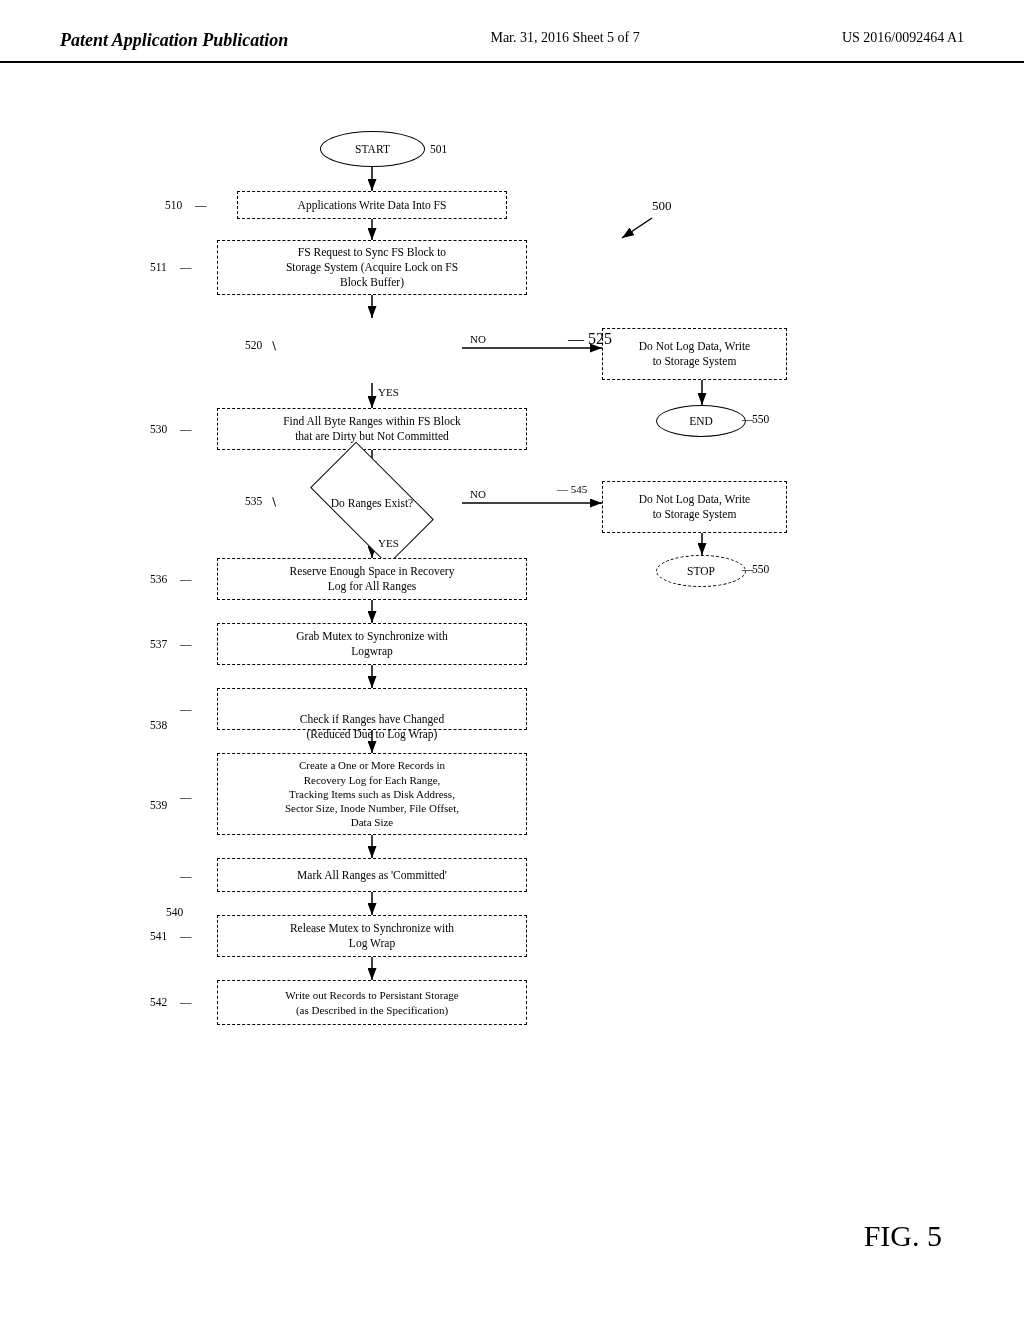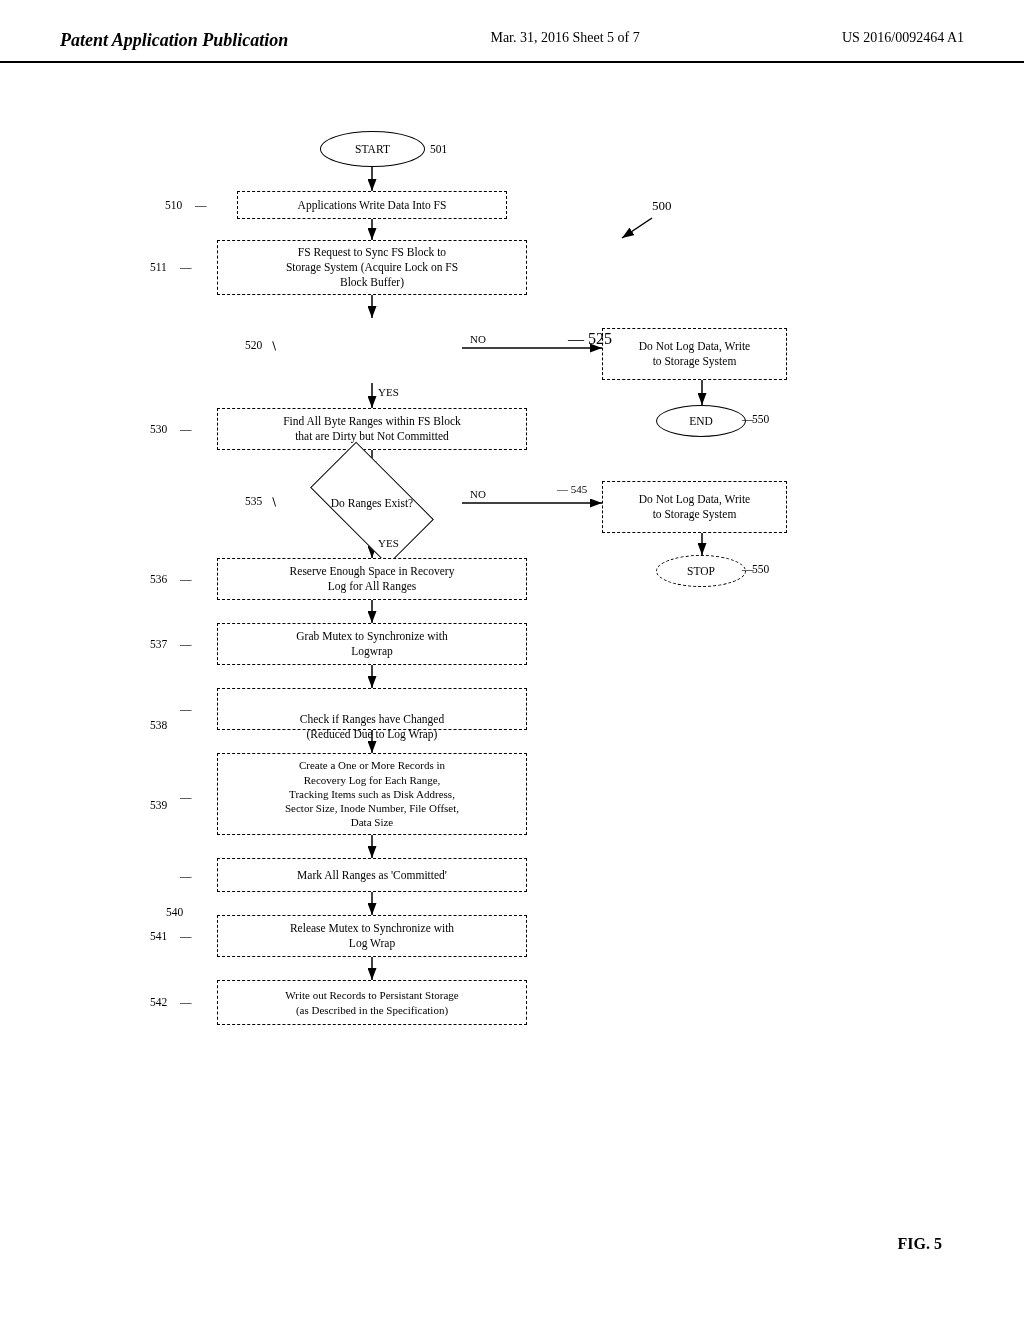--- a/index.html
+++ b/index.html
@@ -266,15 +266,15 @@
   <div class="label-text" style="top:847px; left:88px;">541</div>
   <div class="label-text" style="top:847px; left:118px;">—</div>
 
   <div class="fc-node fc-rect-dashed" style="position:absolute; top:897px; left:155px; width:310px; height:45px;">
     <span style="white-space:pre-line; font-size:11px;">Write out Records to Persistant Storage
 (as Described in the Specification)</span>
   </div>
   <div class="label-text" style="top:913px; left:88px;">542</div>
   <div class="label-text" style="top:913px; left:118px;">—</div>
 
-  <div class="fig-label" style="position:absolute; bottom:30px; right:20px; font-size:16px; font-weight:bold;margin-top:32px;">FIG. 5</div>
+  <div class="fig-label" style="position:absolute; bottom:30px; right:20px; font-size:30px; font-weight:normal;margin-top:32px;">FIG. 5</div>
 
 </div>
 
 </body></html>

